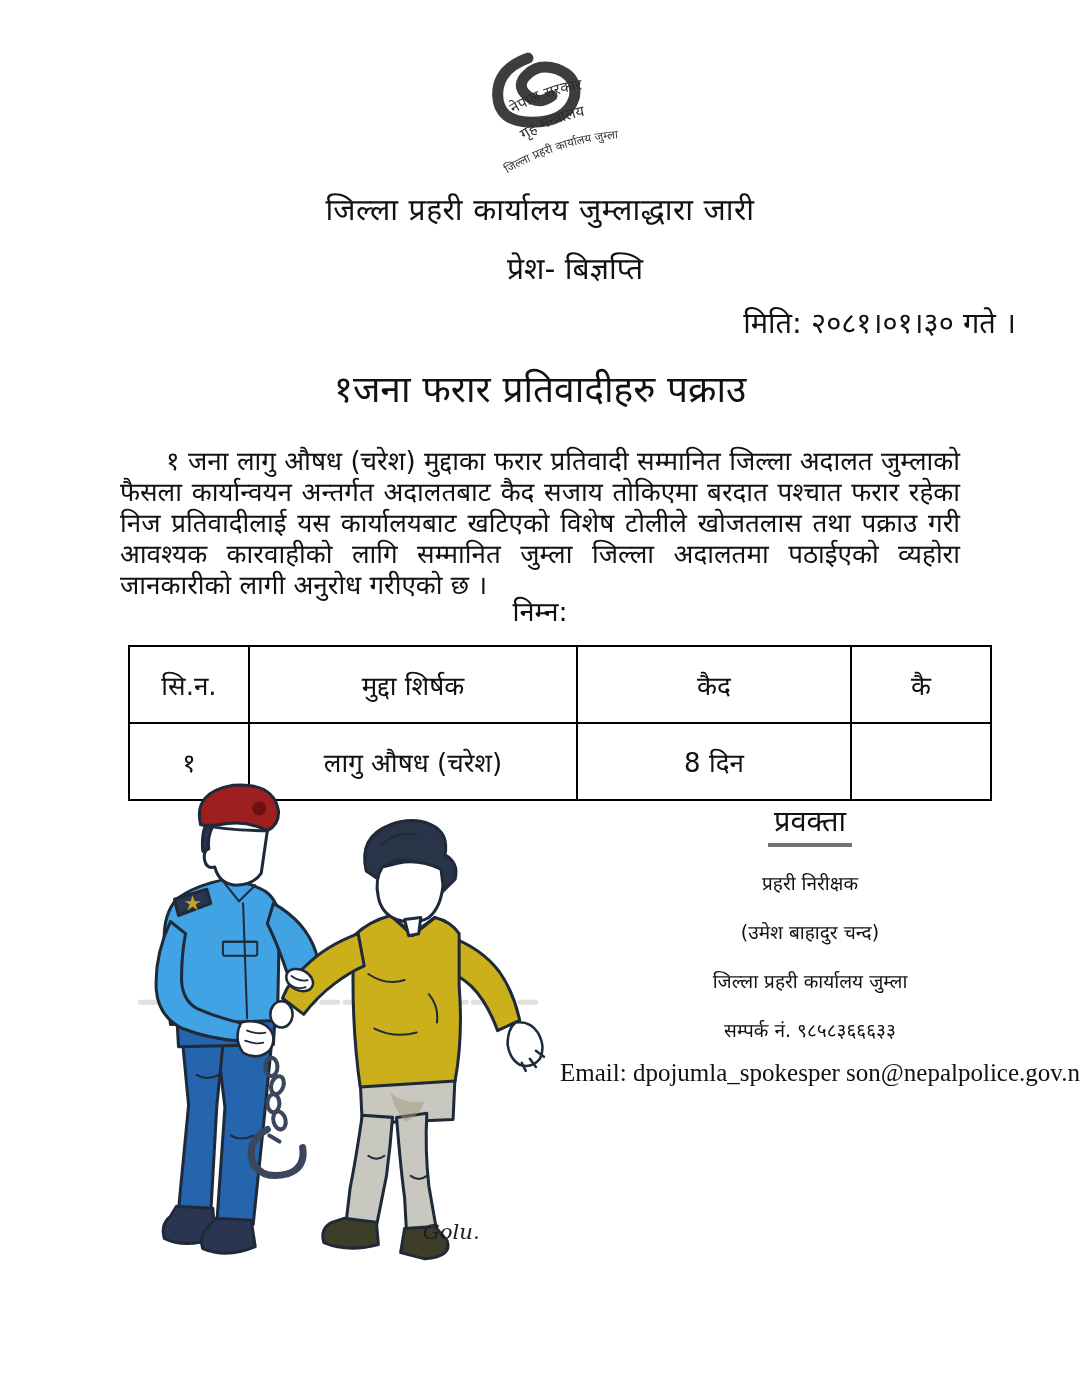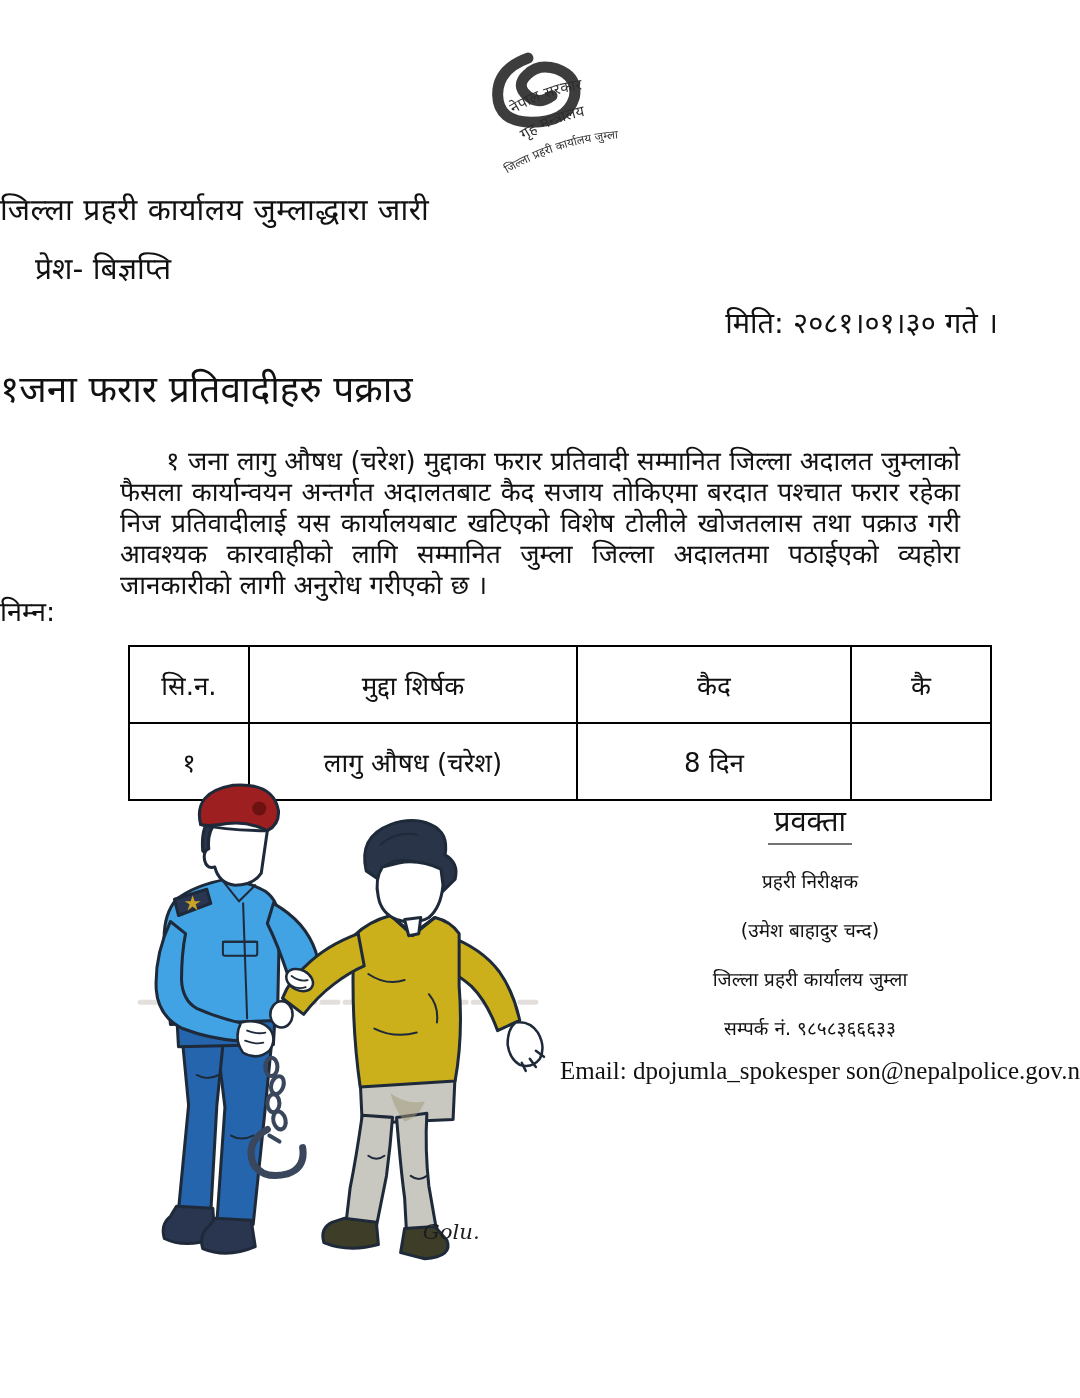--- a/index.html
+++ b/index.html
@@ -5,24 +5,24 @@
   html,body{margin:0;padding:0;background:#ffffff;}
   .page{
     position:relative;
     width:1080px;height:1398px;
     background:#ffffff;
     overflow:hidden;
     font-family:"DejaVu Sans", sans-serif;
     color:#111;
   }
   .abs{position:absolute;}
-  .center{width:1080px;}
+  .center{width:1080px;text-align:center;}
   .title-line{top:188px;font-size:30px;letter-spacing:0.5px;}
   .subtitle-line{top:247px;font-size:30px;padding-left:35px;}
-  .date-line{top:302px;width:1080px;text-align:right;padding-right:82px;box-sizing:border-box;font-size:29px;}
+  .date-line{top:302px;width:1080px;text-align:right;padding-right:64px;box-sizing:border-box;font-size:29px;}
   .heading-line{top:362px;font-size:37px;}
   .body-par{
     top:420px;left:120px;width:840px;
     font-size:26px;line-height:31px;
     text-align:justify;text-indent:46px;
   }
   .list-label{top:592px;font-size:27px;}
   table.case-table{
     position:absolute;top:645px;left:128px;width:822px;
     border-collapse:collapse;table-layout:fixed;
@@ -32,21 +32,21 @@
     border:2.5px solid #000;
     text-align:center;vertical-align:middle;
     height:39px;padding:18px 4px;
     font-weight:normal;
   }
   .col-sn{width:110px;}
   .col-case{width:318px;}
   .col-jail{width:264px;}
   .col-rem{width:130px;}
   .sign-block{top:800px;left:560px;width:500px;text-align:center;}
-  .sign-role{font-size:29px;display:inline-block;border-bottom:2px solid #737373;padding:0 6px 4px;}
+  .sign-role{font-size:29px;display:inline-block;border-bottom:4px solid #737373;padding:0 6px 4px;}
   .sign-line{font-size:19px;margin-top:23px;}
   .sign-email{
     font-family:"Liberation Serif", serif;
     font-size:25px;margin-top:16px;white-space:nowrap;
   }
   .stamp-wrap{top:38px;left:472px;width:196px;height:152px;}
   .illu-wrap{top:772px;left:126px;width:424px;height:505px;}
   svg{display:block;}
 </style>
 </head>

